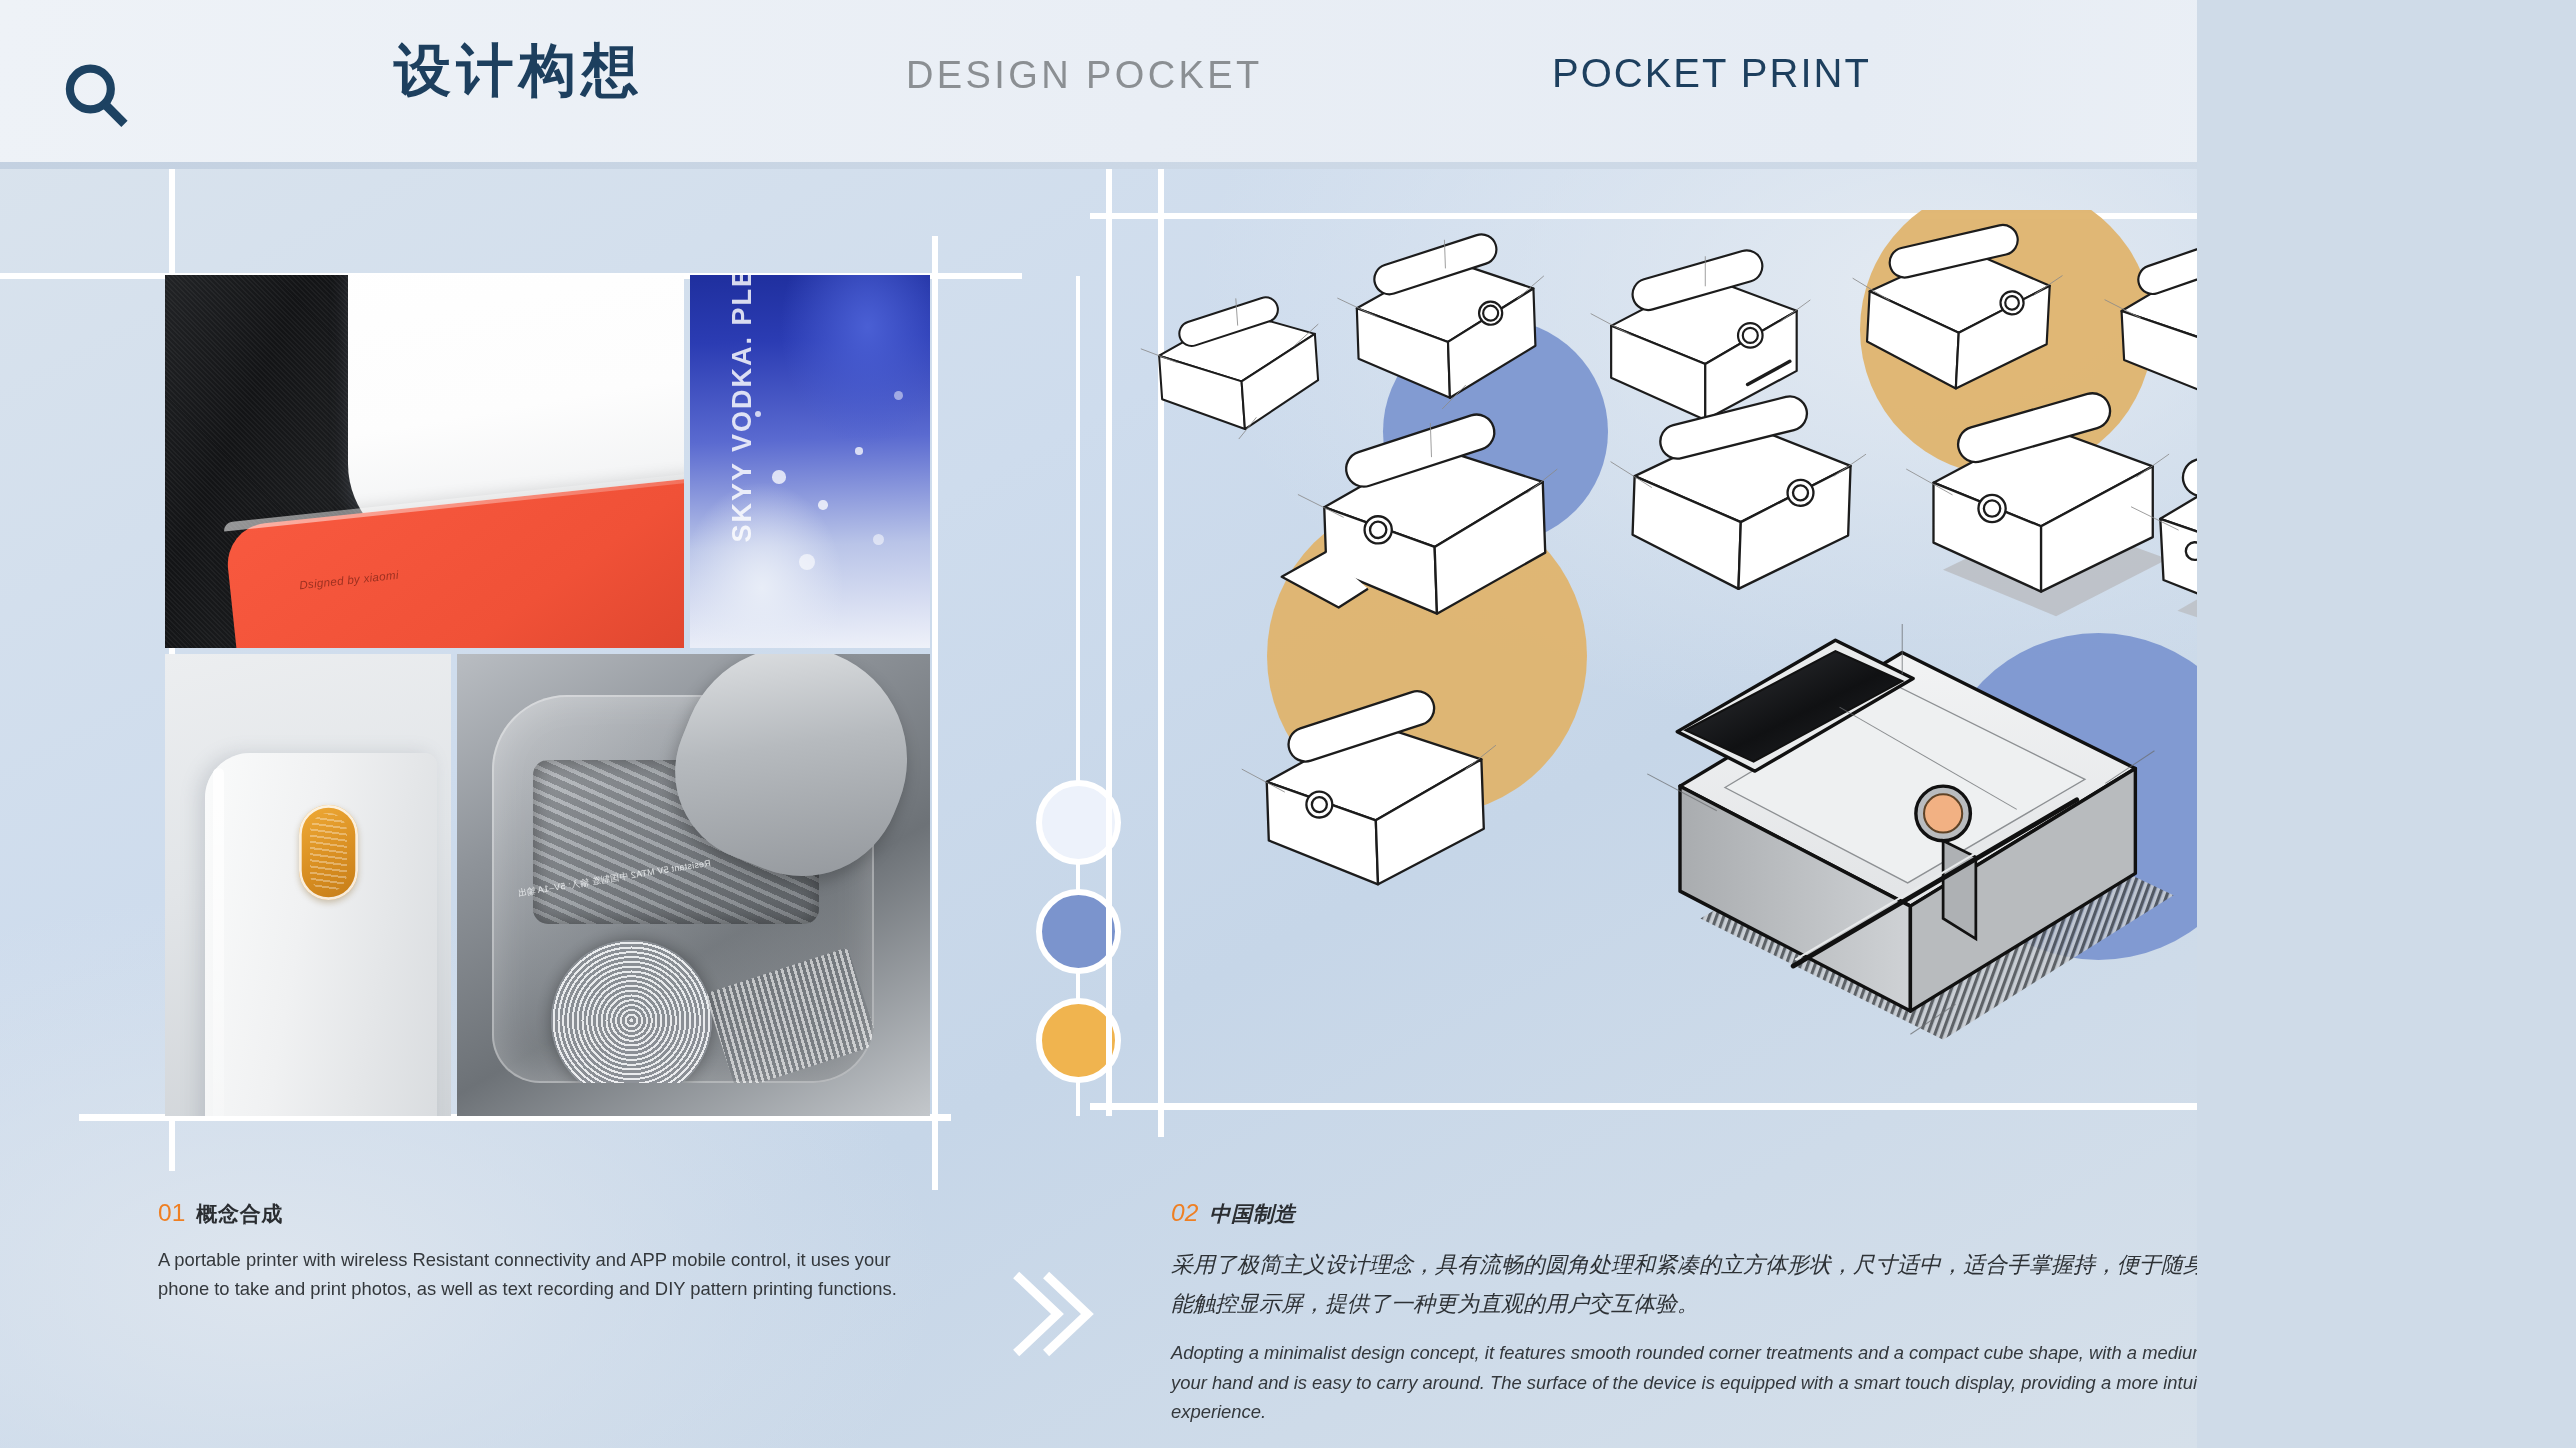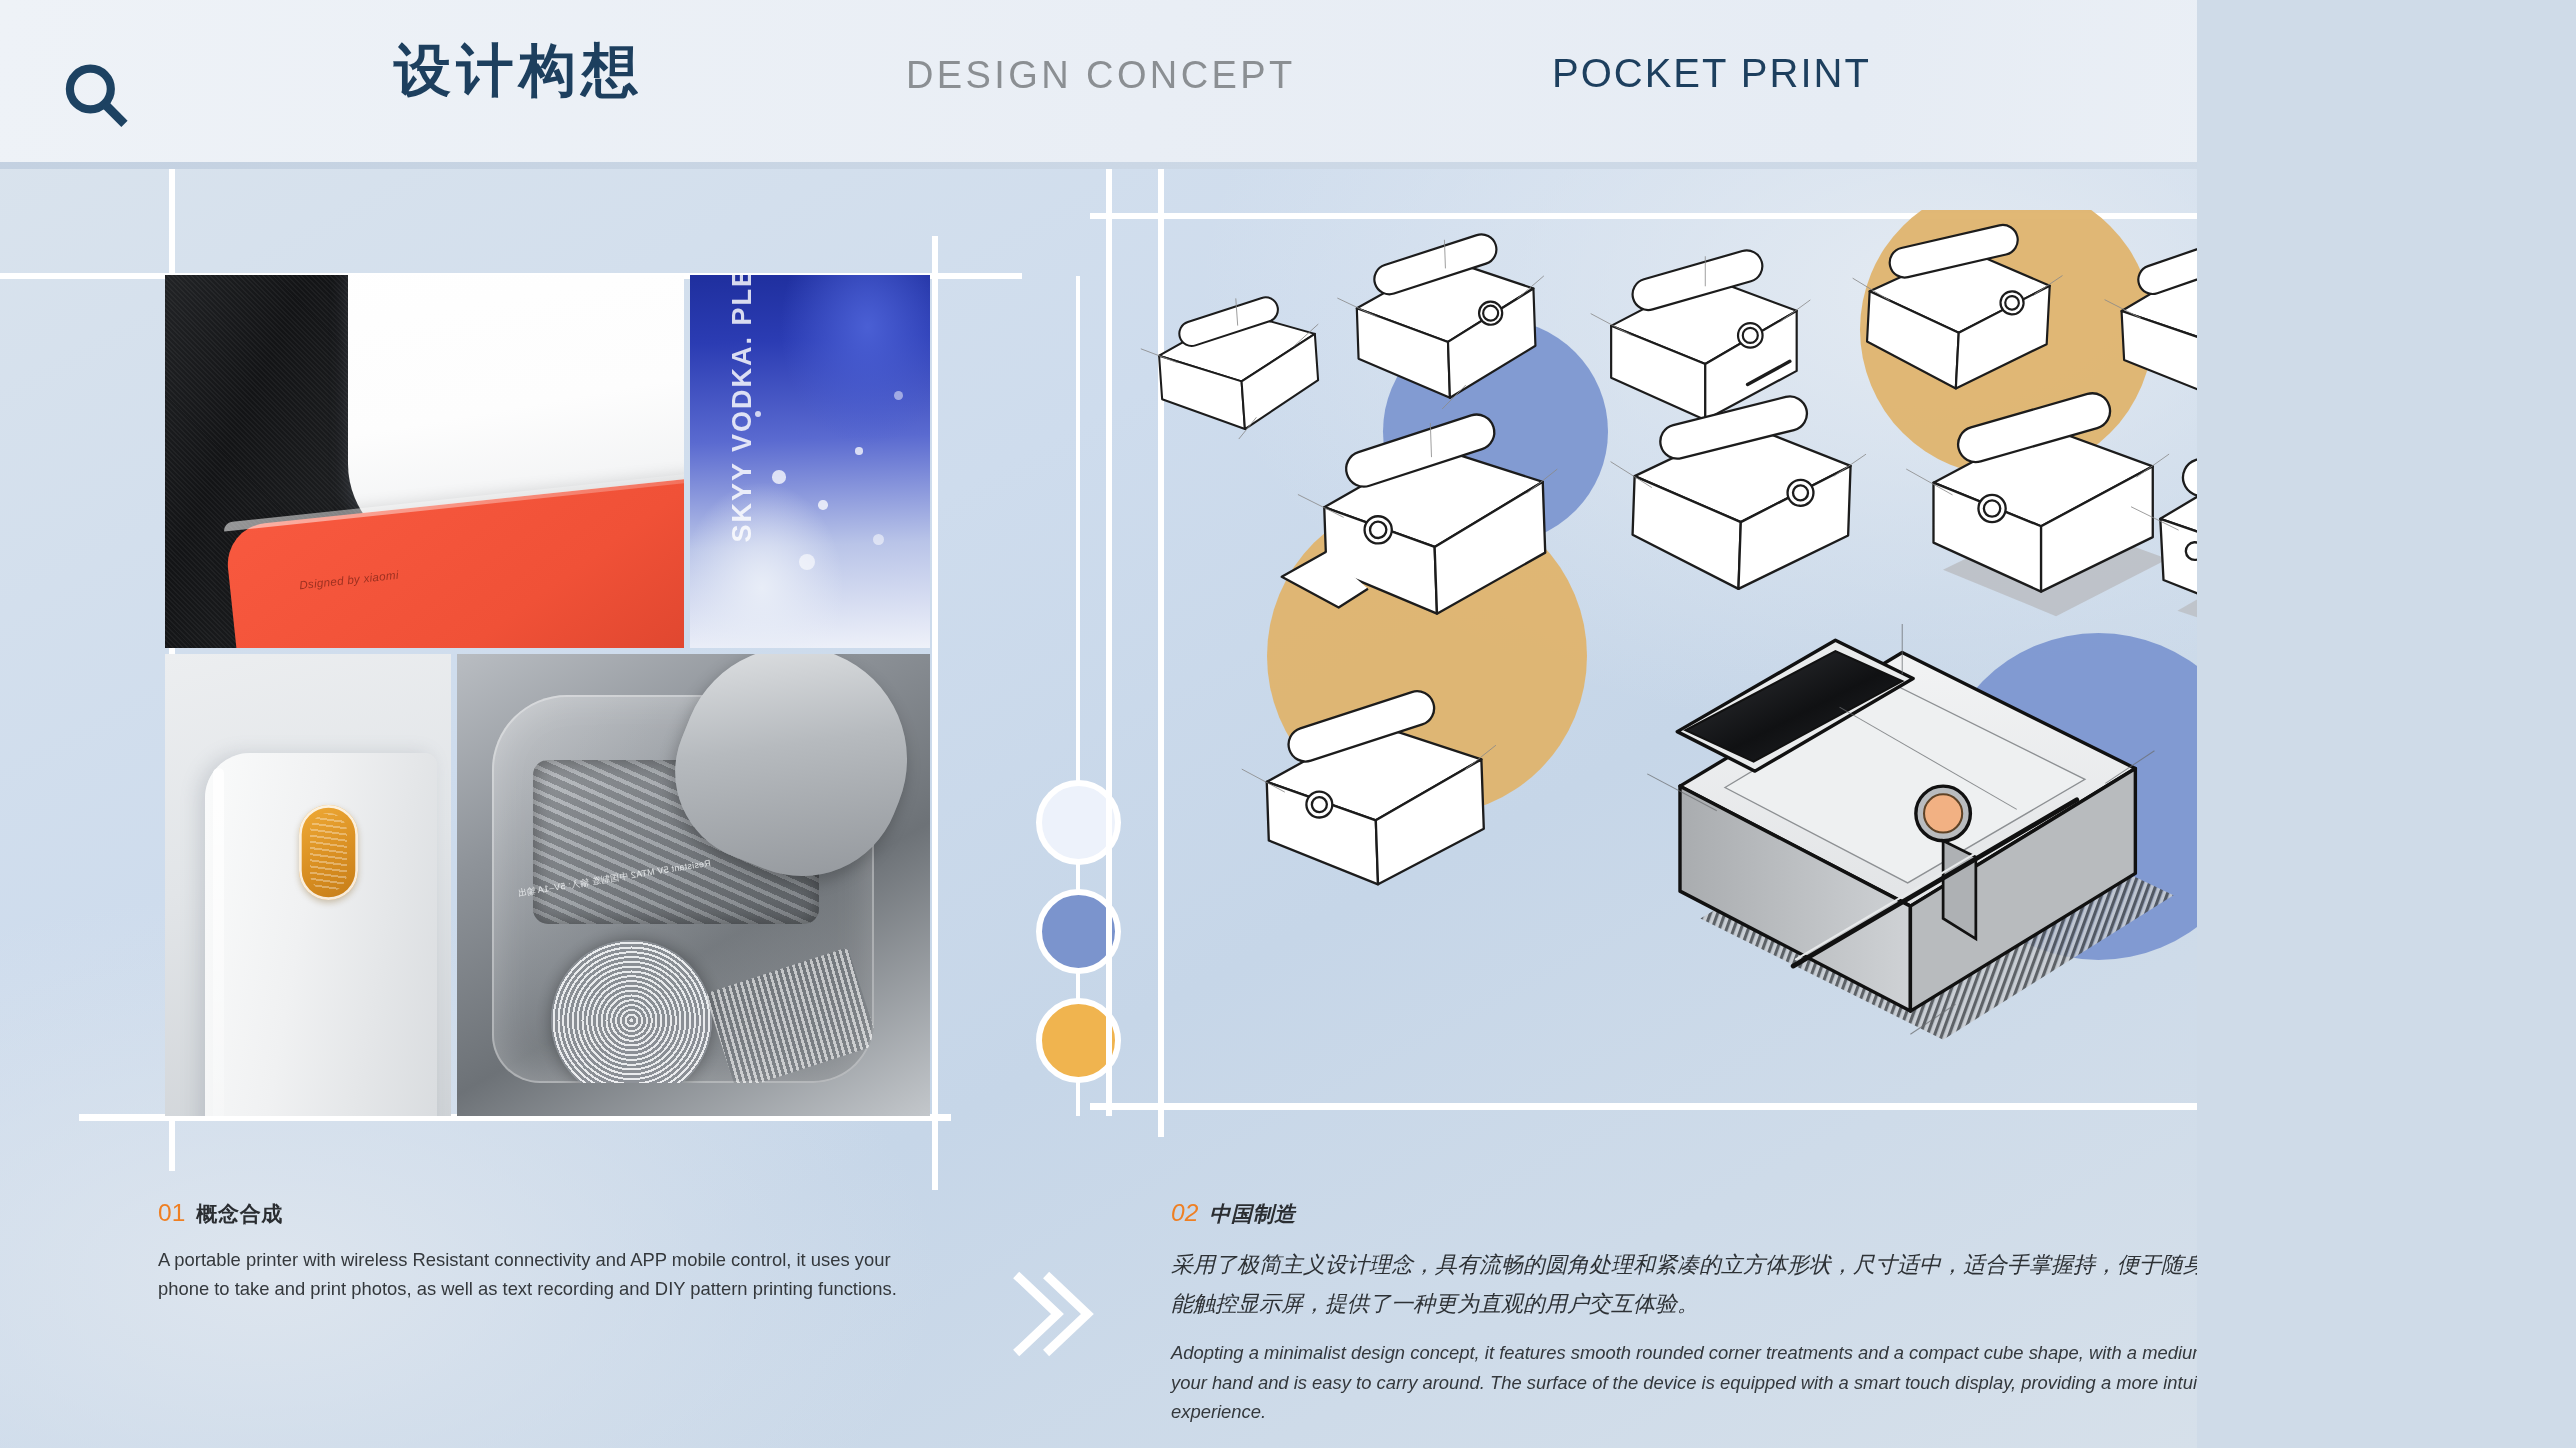--- a/index.html
+++ b/index.html
@@ -242,21 +242,21 @@
   <div class="header">
 
     <div class="search-icon">
       <svg viewBox="0 0 110 110">
         <circle cx="46" cy="44" r="30" fill="none" stroke="#1d4262" stroke-width="12"></circle>
         <line x1="67" y1="66" x2="96" y2="95" stroke="#1d4262" stroke-width="13" stroke-linecap="butt"></line>
       </svg>
     </div>
 
     <div class="title-cn">设计构想</div>
-    <div class="title-en">DESIGN CONCEPT</div>
+    <div class="title-en">DESIGN POCKET</div>
     <div class="title-product">POCKET PRINT</div>
 
     <div class="menu-icon">
       <i class="a"></i>
       <i class="b"></i>
       <i class="c"></i>
       <i class="d"></i>
     </div>
 
     <div class="pager">

